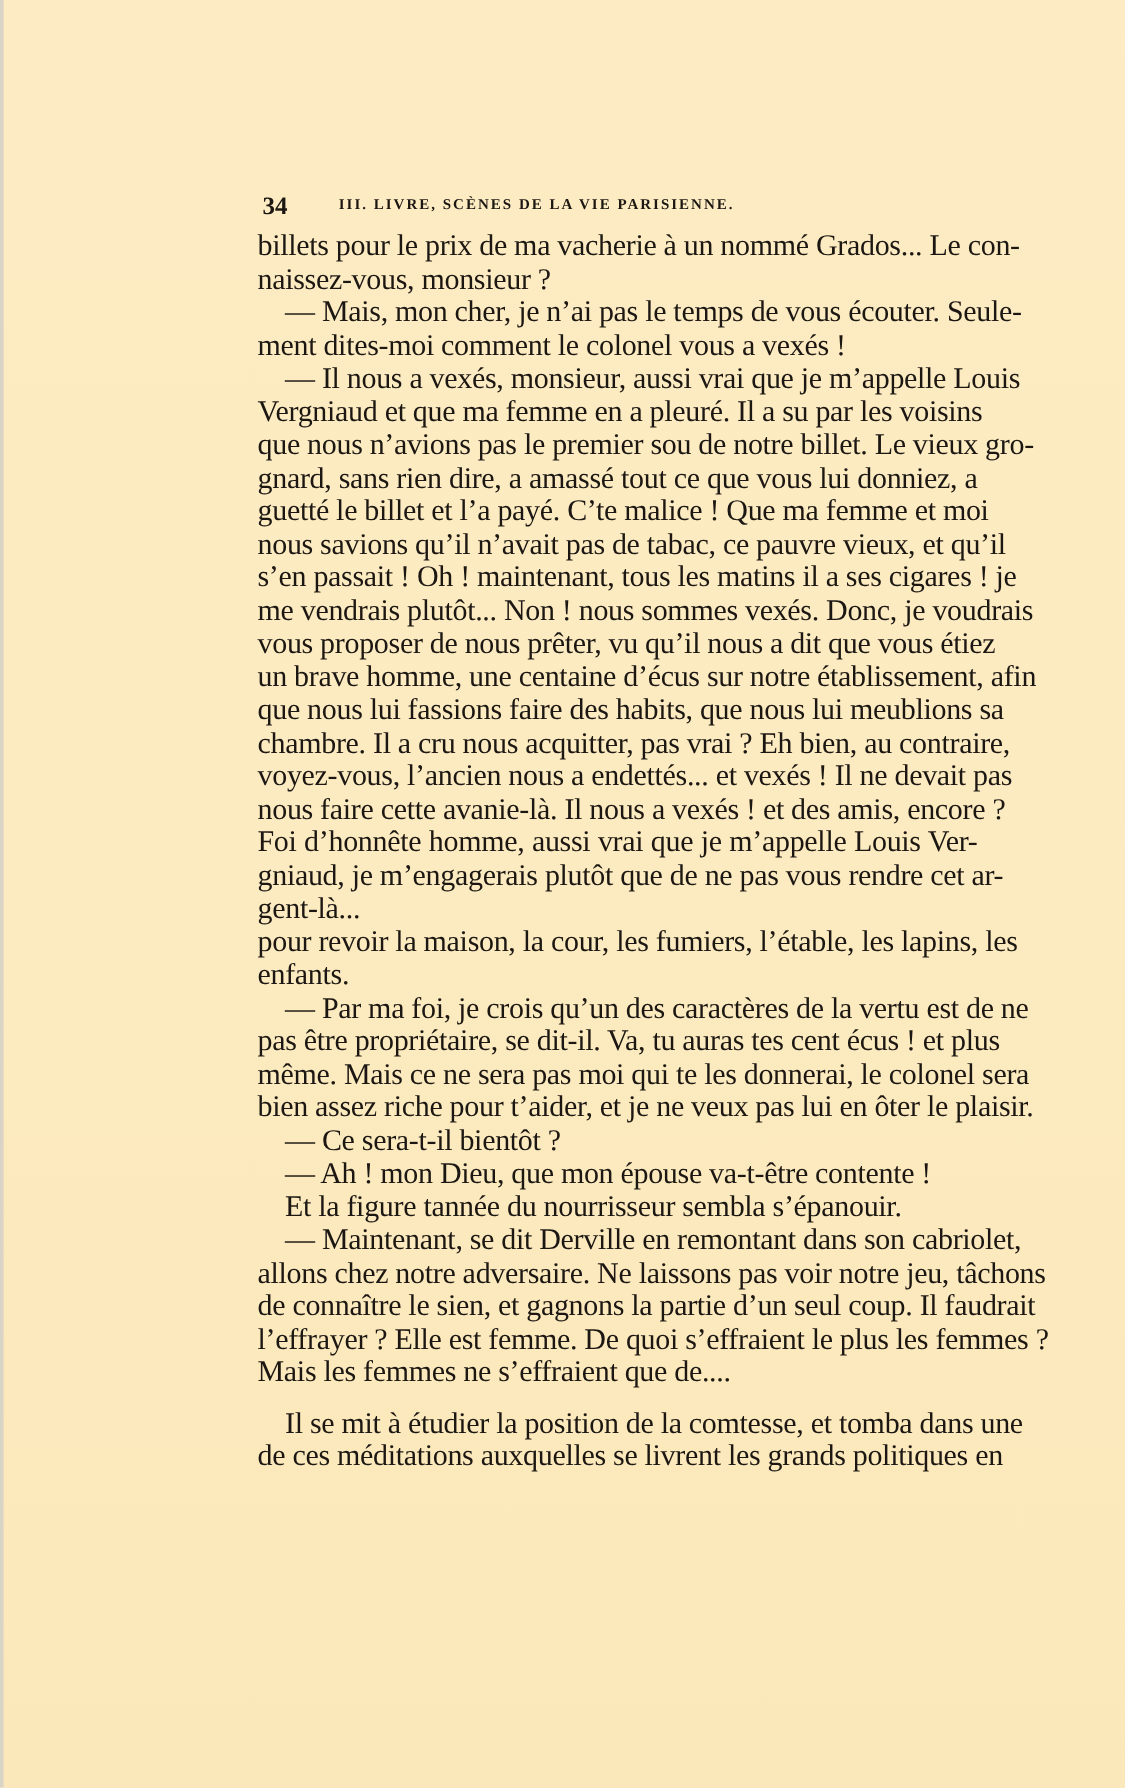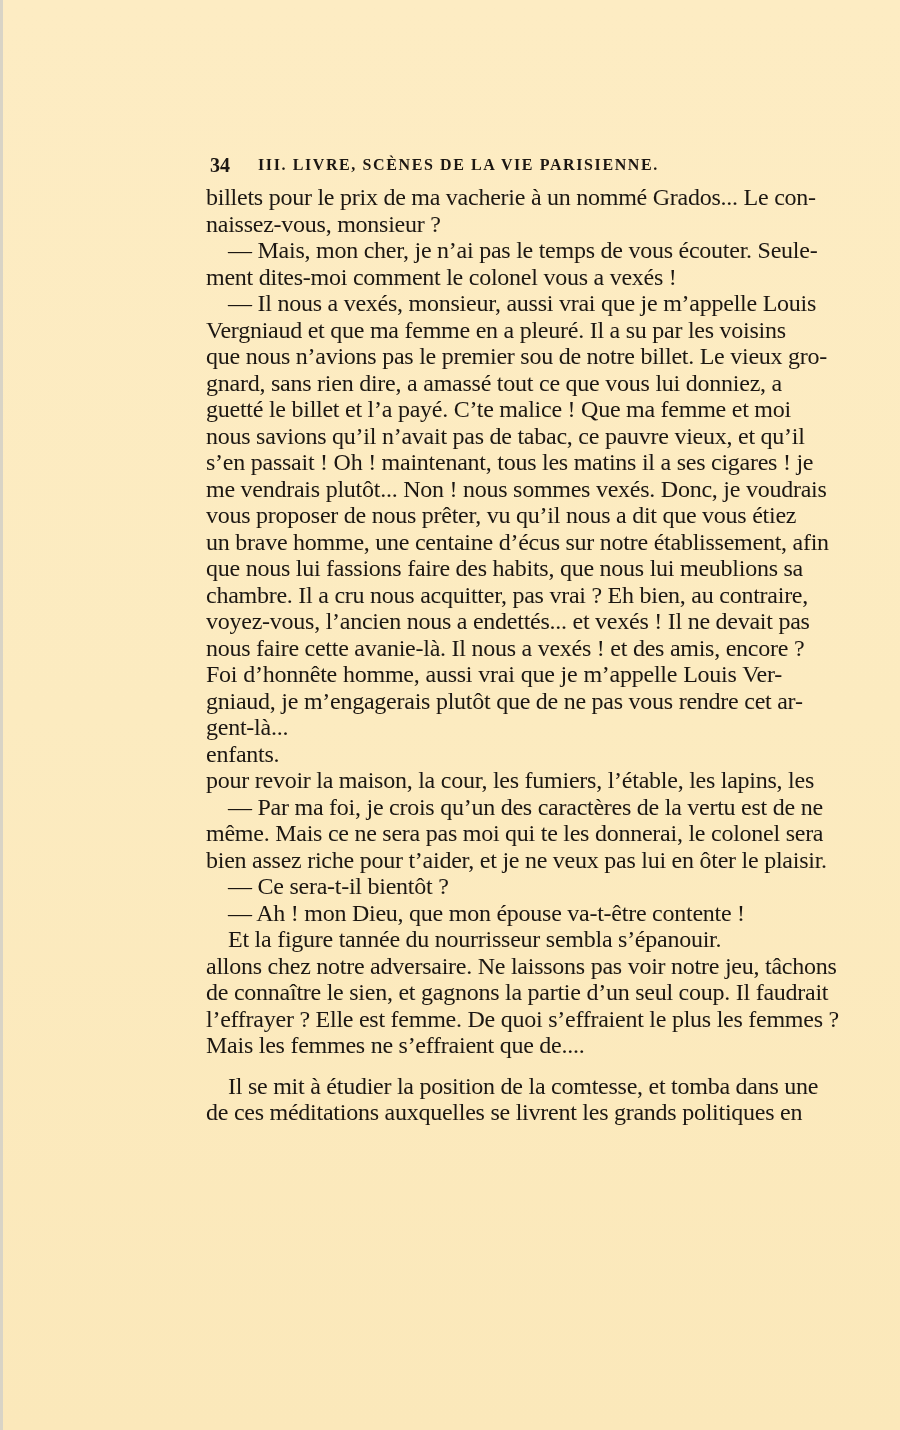--- a/index.html
+++ b/index.html
@@ -45,23 +45,23 @@
   .running-head .folio {
     position: absolute;
     left: 0;
     top: 0;
     font-size: 20px;
     letter-spacing: 0;
     font-weight: bold;
   }
   .running-head .title {
     position: absolute;
-    left: 48px;
+    left: 61px;
     top: 2px;
-    font-size: 16px;
+    font-size: 12px;
     font-variant: small-caps;
     text-transform: uppercase;
     letter-spacing: 1.6px;
   }
   .text-block {
     position: absolute;
     left: 206px;
     top: 184px;
     width: 576px;
   }
@@ -111,27 +111,29 @@
     <div class="line">me vendrais plutôt... Non ! nous sommes vexés. Donc, je voudrais</div>
     <div class="line">vous proposer de nous prêter, vu qu’il nous a dit que vous étiez</div>
     <div class="line">un brave homme, une centaine d’écus sur notre établissement, afin</div>
     <div class="line">que nous lui fassions faire des habits, que nous lui meublions sa</div>
     <div class="line">chambre. Il a cru nous acquitter, pas vrai ? Eh bien, au contraire,</div>
     <div class="line">voyez-vous, l’ancien nous a endettés... et vexés ! Il ne devait pas</div>
     <div class="line">nous faire cette avanie-là. Il nous a vexés ! et des amis, encore ?</div>
     <div class="line">Foi d’honnête homme, aussi vrai que je m’appelle Louis Ver-</div>
     <div class="line">gniaud, je m’engagerais plutôt que de ne pas vous rendre cet ar-</div>
     <div class="line last">gent-là...</div>
+    <div class="line">pour revoir la maison, la cour, les fumiers, l’étable, les lapins, les</div>
     <div class="line last">enfants.</div>
-    <div class="line">pour revoir la maison, la cour, les fumiers, l’étable, les lapins, les</div>
     <div class="line indent">— Par ma foi, je crois qu’un des caractères de la vertu est de ne</div>
+    <div class="line">pas être propriétaire, se dit-il. Va, tu auras tes cent écus ! et plus</div>
     <div class="line">même. Mais ce ne sera pas moi qui te les donnerai, le colonel sera</div>
     <div class="line">bien assez riche pour t’aider, et je ne veux pas lui en ôter le plaisir.</div>
     <div class="line indent last">— Ce sera-t-il bientôt ?</div>
     <div class="line indent last">— Ah ! mon Dieu, que mon épouse va-t-être contente !</div>
     <div class="line indent last">Et la figure tannée du nourrisseur sembla s’épanouir.</div>
+    <div class="line indent">— Maintenant, se dit Derville en remontant dans son cabriolet,</div>
     <div class="line">allons chez notre adversaire. Ne laissons pas voir notre jeu, tâchons</div>
     <div class="line">de connaître le sien, et gagnons la partie d’un seul coup. Il faudrait</div>
     <div class="line">l’effrayer ? Elle est femme. De quoi s’effraient le plus les femmes ?</div>
     <div class="line last">Mais les femmes ne s’effraient que de....</div>
     <div class="line indent gap-before">Il se mit à étudier la position de la comtesse, et tomba dans une</div>
     <div class="line">de ces méditations auxquelles se livrent les grands politiques en</div>
   </div>
 
 </body></html>

